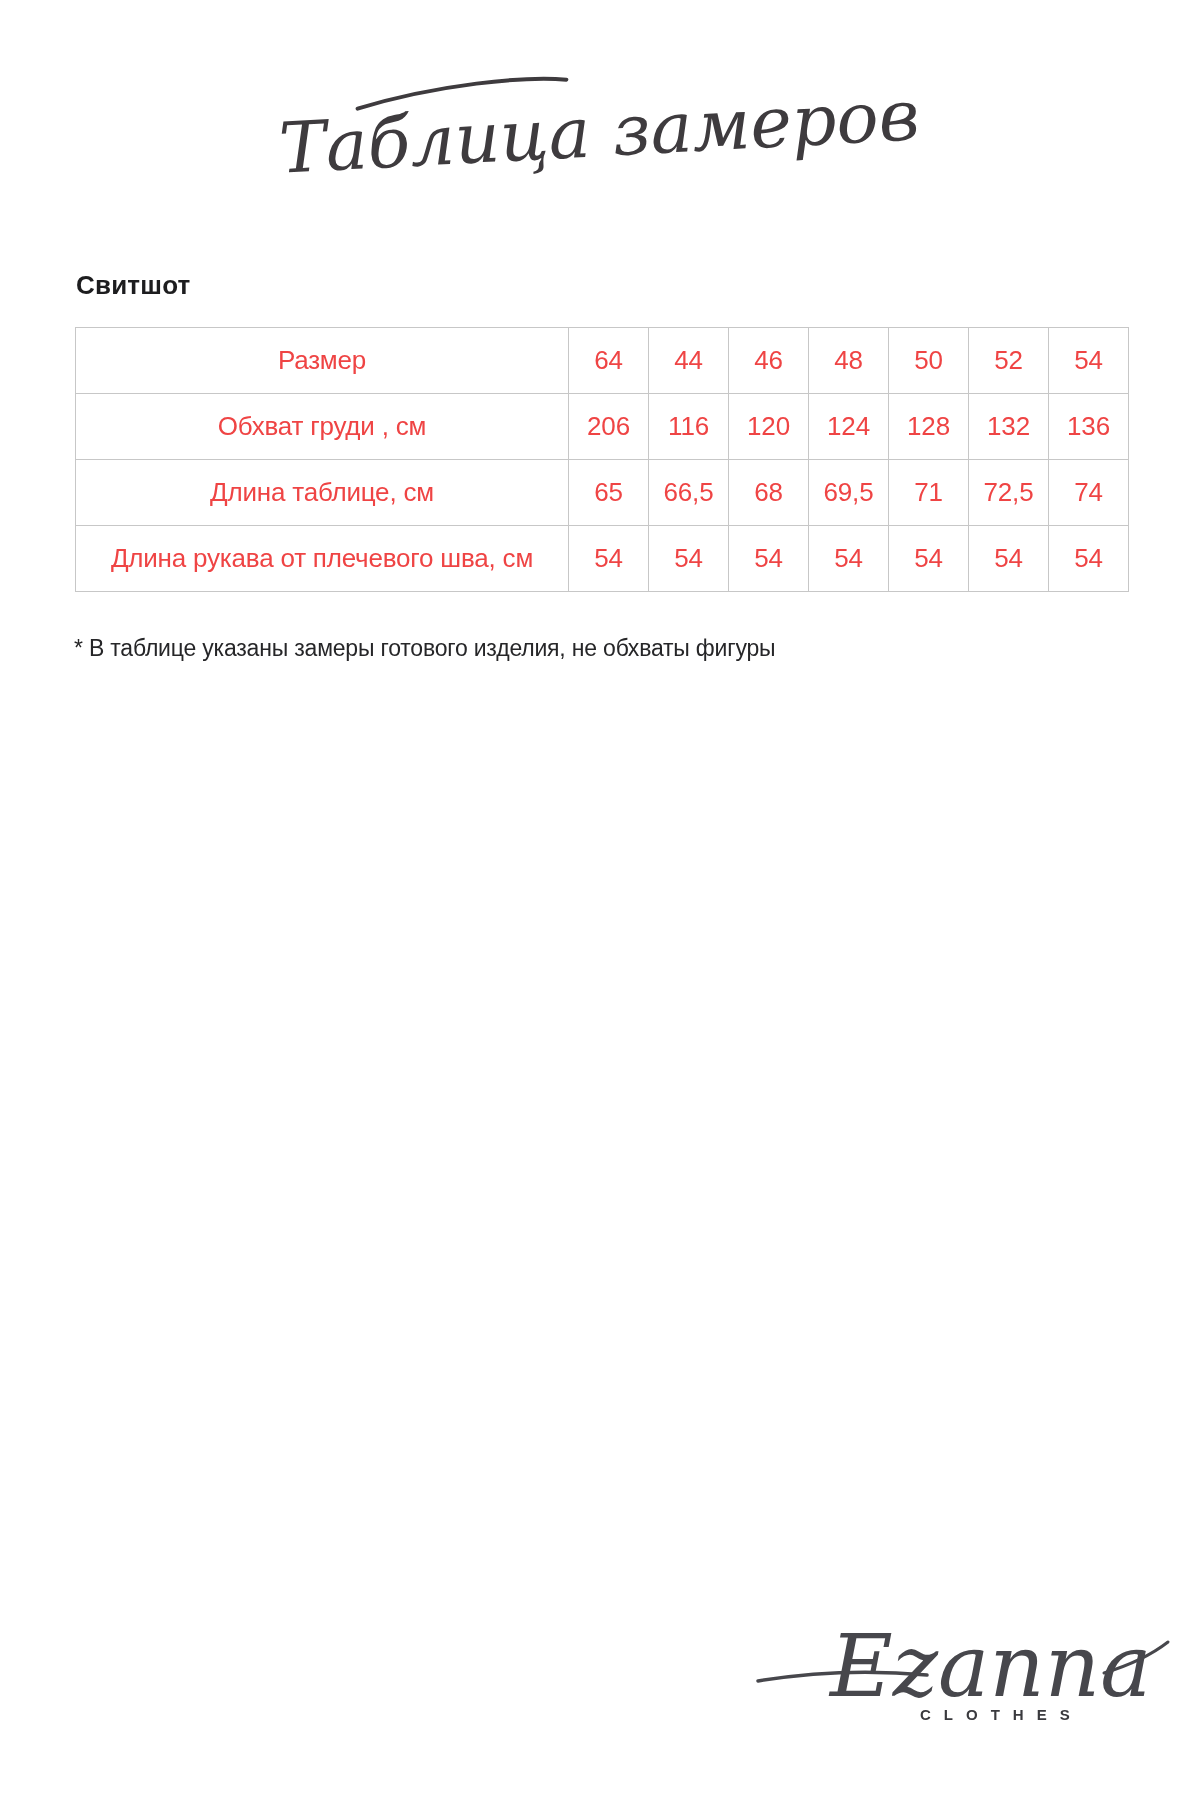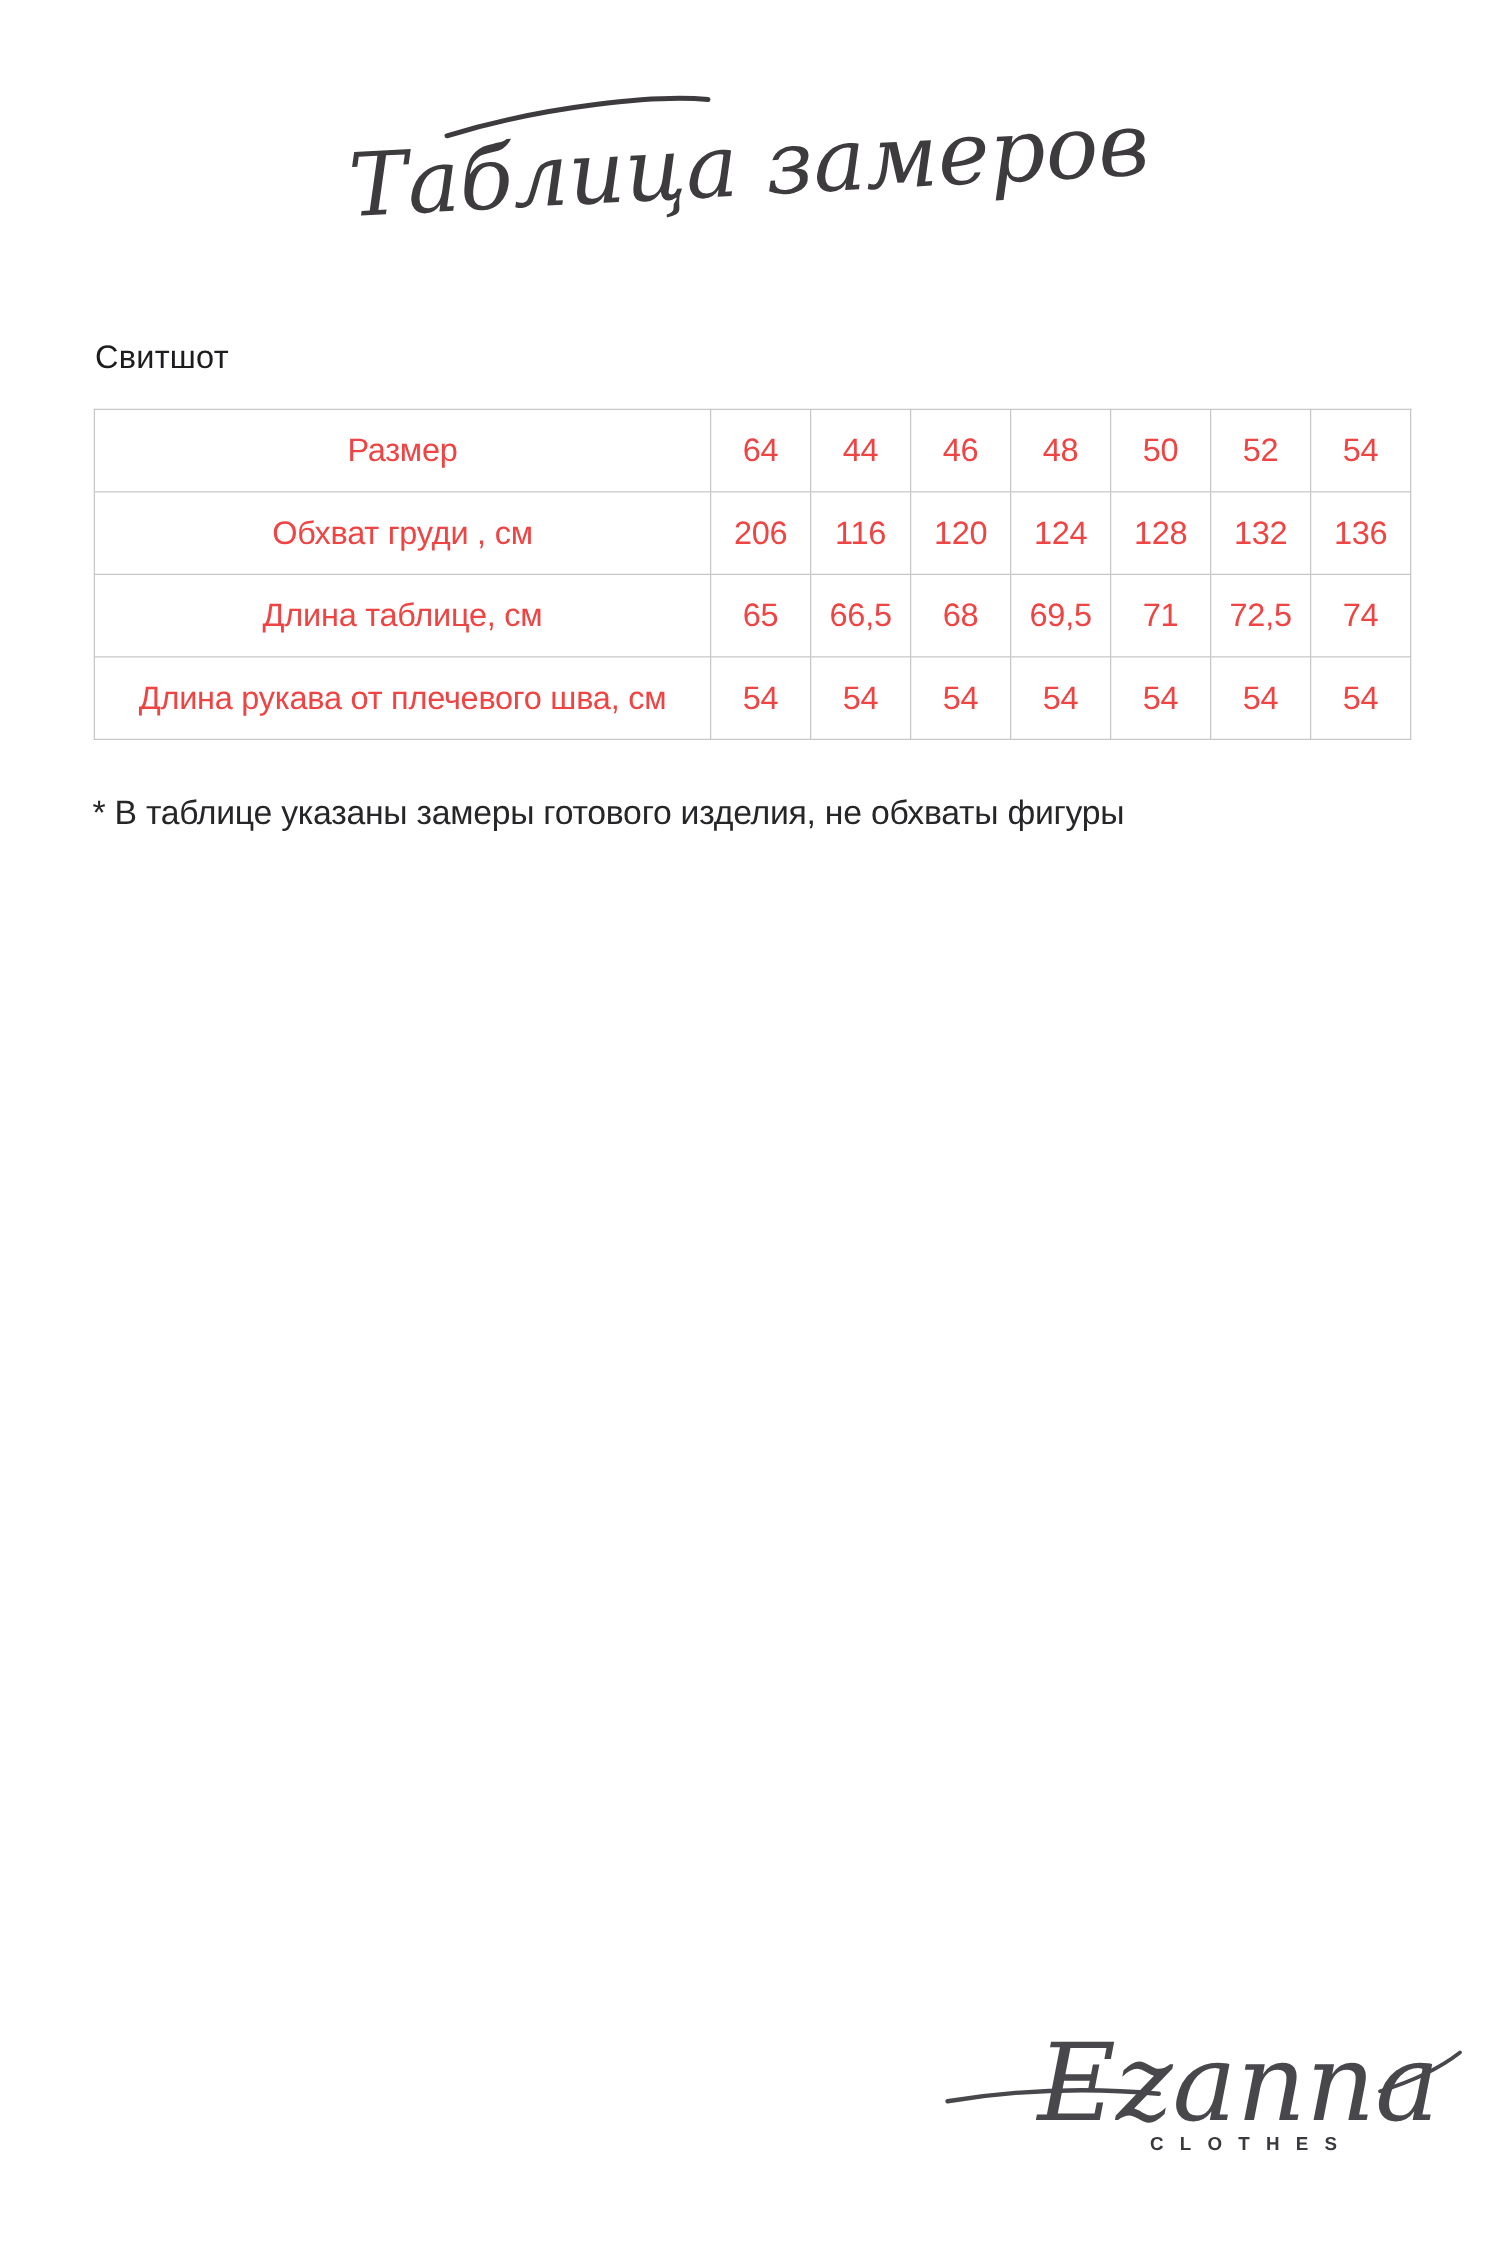--- a/index.html
+++ b/index.html
@@ -20,38 +20,38 @@
     position:absolute;left:270px;top:48px;width:660px;height:165px;
   }
   .title-wrap svg{display:block;width:100%;height:100%;}
   .script-text{
     font-family:"DejaVu Serif", serif;
     font-style:italic;
     fill:var(--script);
   }
   .product-heading{
     position:absolute;left:76px;top:270px;
-    font-size:26px;font-weight:normal;color:#1d1d1f;
+    font-size:26px;font-weight:bold;color:#1d1d1f;
     letter-spacing:0.2px;
   }
   .size-table{
     position:absolute;left:75px;top:327px;
     border-collapse:collapse;table-layout:fixed;
   }
   .size-table td{
     border:1px solid var(--border);
     text-align:center;vertical-align:middle;
     font-size:26px;color:#ef4444;
     letter-spacing:-0.2px;
     height:65px;padding:0;
     overflow:hidden;white-space:nowrap;
   }
   .footnote{
     position:absolute;left:74px;top:635px;
-    font-size:27px;color:#262628;
+    font-size:23px;color:#262628;
     letter-spacing:-0.2px;
   }
   .logo-wrap{
     position:absolute;left:752px;top:1578px;width:430px;height:175px;
   }
   .logo-wrap svg{display:block;width:100%;height:100%;}
   .logo-script{
     font-family:"DejaVu Serif", serif;
     font-style:italic;
     fill:#47474c;

